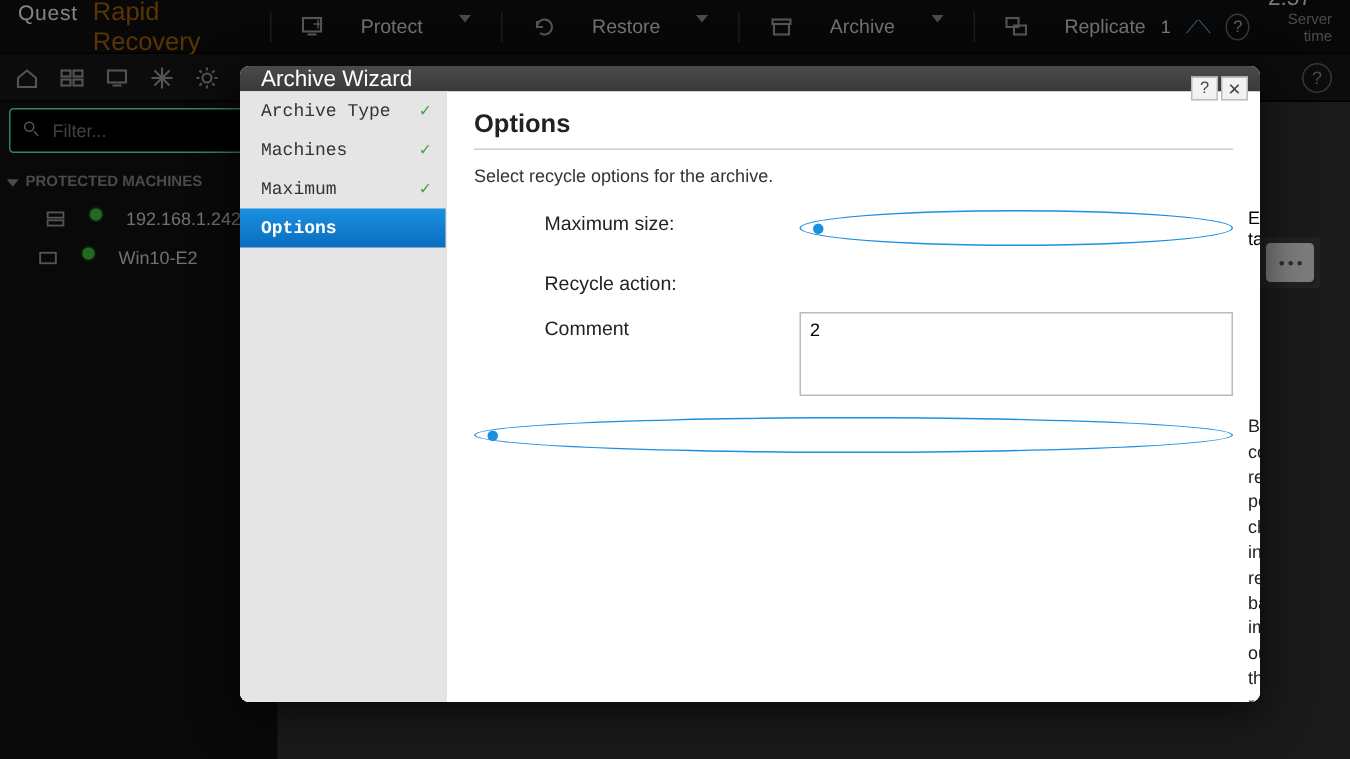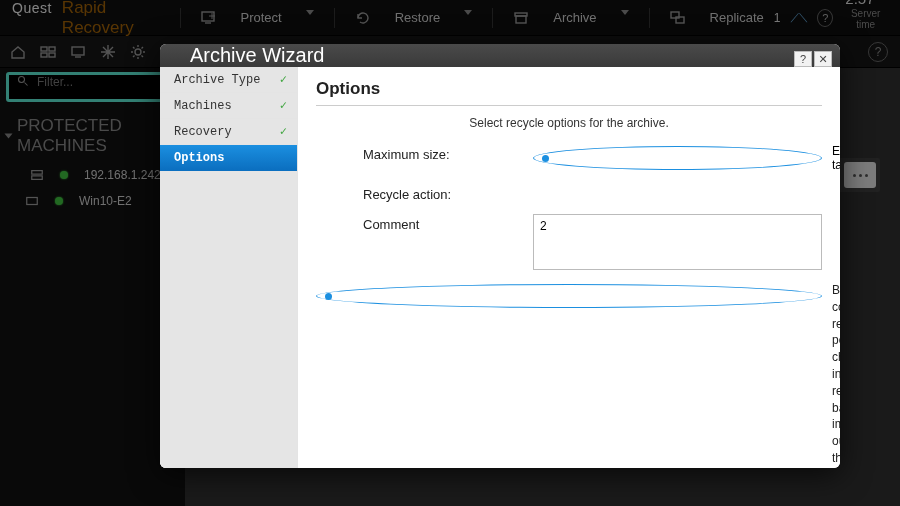--- a/index.html
+++ b/index.html
@@ -21,53 +21,53 @@
   .clock .time { font-size: 15px; color: #ddd; }
   .clock .sub { font-size: 10px; color: #888; }
 
   
   .iconbar { height: 32px; background: #161616; display: flex; align-items: center; padding: 0 10px; gap: 14px; color: #888; border-bottom: 1px solid #000; position: relative; }
   .iconbar .sicon { width: 16px; height: 16px; display: inline-block; cursor: pointer; }
   .iconbar .help-right { position: absolute; right: 12px; width: 20px; height: 20px; border: 1.5px solid #666; border-radius: 50%; display: flex; align-items: center; justify-content: center; color: #888; font-size: 12px; cursor: pointer; }
 
   
   .left { position: absolute; top: 68px; left: 0; width: 185px; bottom: 0; background: #111; color: #ccc; }
-  .filter { height: 30px; margin: 4px 6px; background: #000; border: 3px solid #5eead4; border-radius: 3px; display: flex; padding: 0 8px; gap: 8px; color: #777; font-size: 12px; }
-  .lsection { font-size: 17px; color: #888; padding: 10px 10px 6px 18px; display: flex; align-items: center; gap: 6px; }
+  .filter { height: 30px; margin: 4px 6px; background: #000; border: 1px solid #5eead4; border-radius: 3px; display: flex; align-items: center; padding: 0 8px; gap: 8px; color: #777; font-size: 12px; }
+  .lsection { font-size: 10px; color: #888; padding: 10px 10px 6px 18px; display: flex; align-items: center; gap: 6px; font-weight: bold; }
   .lsection::before { content: ''; width: 0; height: 0; border-top: 4px solid transparent; border-bottom: 4px solid transparent; border-left: 5px solid #888; transform: rotate(90deg); margin-left: -12px; }
-  .lnode { display: flex; align-items: center; gap: 16px; padding: 6px 10px 6px 30px; font-size: 12px; color: #ccc; cursor: pointer; }
+  .lnode { display: flex; align-items: flex-start; gap: 16px; padding: 6px 10px 6px 30px; font-size: 12px; color: #ccc; cursor: pointer; }
   .lnode2 { padding-left: 25px; }
   .dot-g { width: 8px; height: 8px; border-radius: 50%; background: #3fbf3f; display: inline-block; box-shadow: 0 0 2px #3fbf3f; }
   .nicon { width: 14px; height: 14px; display: inline-block; }
 
   
   .main-dim { position: absolute; top: 68px; left: 185px; right: 0; bottom: 0; background: #303030; }
   .dim-stripe { position: absolute; top: 90px; left: 0; right: 20px; height: 34px; background: #3d3d3d; border-radius: 2px; }
   .dim-kebab { position: absolute; top: 94px; right: 24px; width: 32px; height: 26px; background: #e2e2e2; border-radius: 3px; display: flex; align-items: center; justify-content: center; gap: 3px; cursor: pointer; }
   .dim-kebab span { width: 3px; height: 3px; background: #555; border-radius: 50%; }
 
   
   .overlay { position: absolute; inset: 0; background: rgba(0,0,0,0.45); }
 
   
   .dialog { position: absolute; top: 44px; left: 160px; width: 680px; height: 424px; background: #fff; border-radius: 6px; box-shadow: 0 6px 30px rgba(0,0,0,0.7); overflow: hidden; display: flex; flex-direction: column; }
-  .dlg-title { height: 42px; background: linear-gradient(#4a4a4a,#3a3a3a); color: #fff; display: flex; align-items: center; padding: 0 30px; font-size: 20px; }
+  .dlg-title { height: 42px; background: linear-gradient(#4a4a4a,#3a3a3a); color: #fff; display: flex; align-items: center; padding: 0 14px; font-size: 15px; }
   .dlg-tbtns { position: absolute; top: 7px; right: 8px; display: flex; gap: 2px; }
   .dlg-tbtn { width: 18px; height: 16px; background: #f2f2f2; border: 1px solid #bbb; display: flex; align-items: center; justify-content: center; font-size: 11px; color: #444; cursor: pointer; }
   .dlg-body { flex: 1; display: flex; background: #fff; }
 
   .steps { width: 138px; background: #e5e5e5; border-right: 1px solid #e4e4e4; font-family: Liberation Mono, monospace; }
   .step { height: 26px; display: flex; align-items: center; justify-content: space-between; padding: 0 10px 0 14px; font-size: 12px; color: #333; border-bottom: 1px solid #e4e4e4; cursor: pointer; }
   .step.done::after { content: '✓'; color: #3fa53f; font-weight: bold; }
   .step.active { background: linear-gradient(#1b8fe0,#0b6fc0); color: #fff; font-weight: bold; border-bottom: 1px solid #0b6fc0; }
 
   .panel { flex: 1; padding: 12px 18px 8px 18px; display: flex; flex-direction: column; }
   .panel h2 { font-size: 17px; color: #222; margin-bottom: 6px; }
   .hr { height: 1px; background: #ccc; margin-bottom: 10px; }
-  .sub { font-size: 12px; color: #333; margin-bottom: 14px; text-align: center; }
+  .sub { font-size: 12px; color: #333; margin-bottom: 14px; }
   .row { display: flex; align-items: flex-start; margin-bottom: 12px; margin-left: 47px; }
   .row .lbl { width: 170px; font-size: 13px; color: #222; padding-top: 3px; }
   .row .val { flex: 1; display: flex; align-items: center; gap: 10px; font-size: 12px; }
 
   .radio { width: 14px; height: 14px; border: 1.5px solid #888; border-radius: 50%; display: inline-flex; align-items: center; justify-content: center; cursor: pointer; flex-shrink: 0; }
   .radio.sel { border-color: #1b8fe0; }
   .radio.sel::after { content: ''; width: 7px; height: 7px; background: #1b8fe0; border-radius: 50%; }
 
   .sel { height: 24px; border: 1px solid #bbb; width: 100%; display: flex; align-items: center; justify-content: space-between; padding: 0 8px; font-size: 12px; cursor: pointer; }
   .sel .sc { width: 0; height: 0; border-left: 4px solid transparent; border-right: 4px solid transparent; border-top: 5px solid #555; }
@@ -219,21 +219,21 @@
   </div>
   <div class="dlg-body">
     <div class="steps">
       <div class="step done">
           <span>Archive Type</span>
         </div>
       <div class="step done">
           <span>Machines</span>
         </div>
       <div class="step done">
-          <span>Recovery</span>
+          <span>Maximum</span>
         </div>
       <div class="step active">
           <span>Options</span>
         </div>
     </div>
     <div class="panel">
       <h2>Options</h2>
       <div class="hr"></div>
       <div class="sub">Select recycle options for the archive.</div>
 

